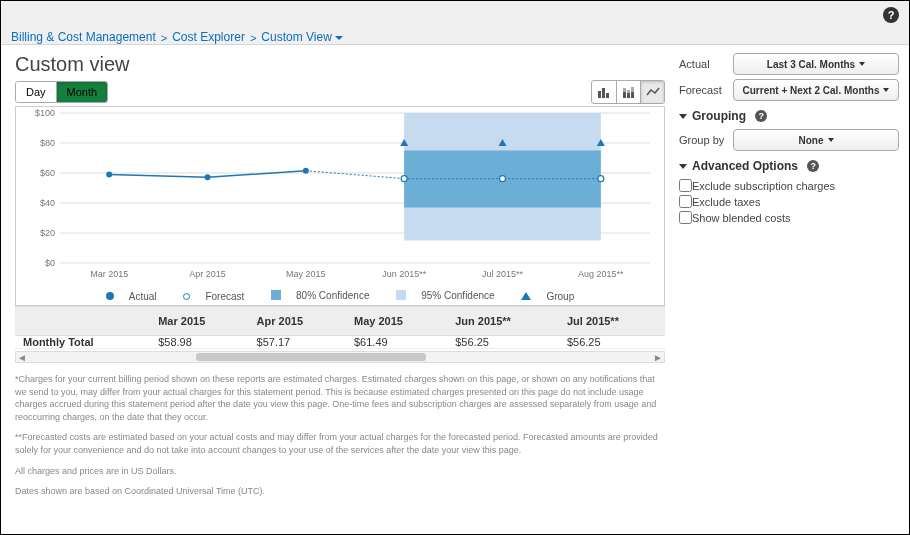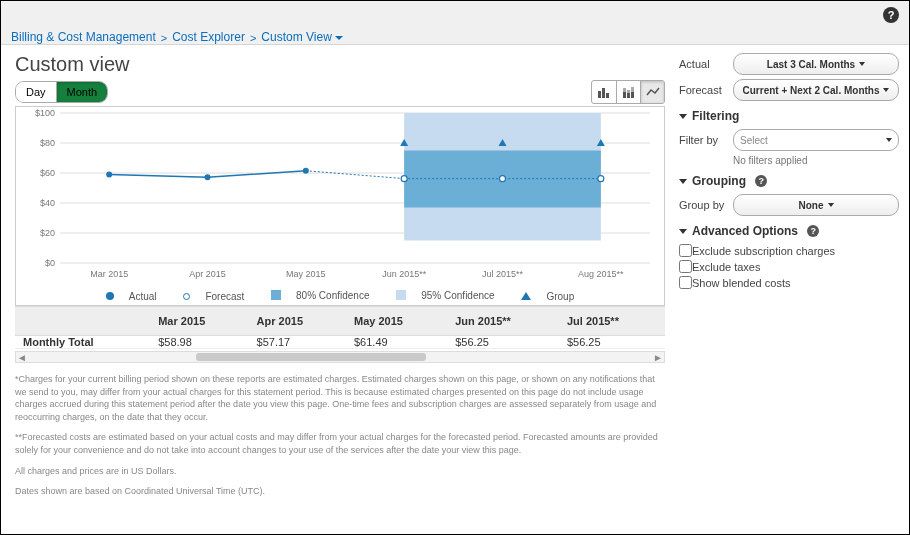--- a/index.html
+++ b/index.html
@@ -8,21 +8,21 @@
   .topbar{height:44px;background:#f0f0f0;border-bottom:1px solid #d5d5d5;display:flex;align-items:flex-end;padding:0 10px;position:relative}
   .crumb{color:#0a6ebd;font-size:12px;cursor:pointer}
   .crumb-sep{color:#0a6ebd;margin:0 5px}
   .caret{display:inline-block;margin-left:3px;width:0;height:0;border-left:4px solid transparent;border-right:4px solid transparent;border-top:4px solid #0a6ebd;vertical-align:middle}
   .help-icon{position:absolute;right:10px;top:6px;width:16px;height:16px;border-radius:50%;background:#333;color:#fff;text-align:center;line-height:16px;font-weight:bold;font-size:11px;cursor:pointer}
   .body{display:flex;height:calc(100% - 30px)}
   .main{flex:1;padding:8px 14px 0 14px;overflow:hidden;min-width:0}
   .side{width:230px;border-left:none;padding:8px 10px 0 0}
   h1.title{font-size:20px;font-weight:400;color:#444;margin-bottom:4px}
   .toolbar{display:flex;align-items:center;justify-content:space-between;margin-bottom:2px}
-  .seg{display:flex;border:1px solid #aaa;border-radius:9px;overflow:hidden}
+  .seg{display:flex;border:1px solid #aaa;border-radius:3px;overflow:hidden}
   .seg button{border:none;background:#fff;padding:4px 10px;font-size:11px;cursor:pointer}
   .seg button.active{background:#15803d;box-shadow:inset 0 1px 3px rgba(0,0,0,.2)}
   .seg button+button{border-left:1px solid #aaa}
   .chart-modes{display:flex;border:1px solid #aaa;border-radius:3px;overflow:hidden}
   .chart-modes span{width:24px;height:22px;display:flex;align-items:center;justify-content:center;cursor:pointer}
   .chart-modes span+span{border-left:1px solid #aaa}
   .chart-modes span.active{background:#e8e8e8;box-shadow:inset 0 1px 3px rgba(0,0,0,.2)}
   svg.icon{width:14px;height:12px}
   .chart-wrap{border:1px solid #ccc;height:200px;position:relative;margin-top:2px}
   svg.chart{width:100%;height:calc(100% - 22px)}
@@ -43,21 +43,21 @@
   .hscroll .arr{position:absolute;top:0;width:12px;height:10px;color:#888;font-size:10px;text-align:center}
   .fine{font-size:9px;color:#888;line-height:1.4;margin-top:10px}
   .fine p{margin-bottom:8px}
   
   .sect{margin-bottom:8px}
   .sect-h{font-size:12px;font-weight:bold;color:#333;display:flex;align-items:center;gap:3px;cursor:pointer;margin-bottom:6px}
   .sect-h:before{content:'';width:0;height:0;border-left:4px solid transparent;border-right:4px solid transparent;border-top:5px solid #333;margin-right:2px}
   .info{width:12px;height:12px;border-radius:50%;background:#555;color:#fff;font-size:9px;display:inline-flex;align-items:center;justify-content:center;font-weight:bold;cursor:pointer}
   .row{display:flex;align-items:center;margin-bottom:4px}
   .row label{width:54px;font-size:11px;color:#444}
-  .sel{flex:1;border:1px solid #aaa;background:linear-gradient(#fff,#eee);border-radius:10px;height:22px;display:flex;align-items:center;justify-content:center;font-size:10px;padding:0 6px;cursor:pointer;gap:4px}
+  .sel{flex:1;border:1px solid #aaa;background:linear-gradient(#fff,#eee);border-radius:4px;height:22px;display:flex;align-items:center;justify-content:center;font-size:10px;padding:0 6px;cursor:pointer;gap:4px}
   .sel.big{font-weight:bold}
   .sel .dcaret{width:0;height:0;border-left:3px solid transparent;border-right:3px solid transparent;border-top:4px solid #333}
   .sel.plain{background:#fff;justify-content:space-between;color:#888}
   .note{font-size:10px;color:#777;margin:2px 0 6px 54px}
   .chk{display:flex;align-items:center;margin-bottom:3px;font-size:11px;color:#444}
   .chk input{cursor:pointer}
 </style>
 </head>
 <body>
 <div class="frame">
@@ -213,31 +213,20 @@
       </div>
       <div class="row">
         <label>Forecast</label>
         <div class="sel big">
               <span>Current + Next 2 Cal. Months</span>
               <span class="dcaret"></span>
             </div>
       </div>
     </div>
 
-    <div class="sect">
-      <div class="sect-h">Filtering</div>
-      <div class="row">
-        <label>Filter by</label>
-        <div class="sel plain">
-              <span>Select</span>
-              <span class="dcaret"></span>
-            </div>
-      </div>
-      <div class="note">No filters applied</div>
-    </div>
 
     <div class="sect">
       <div class="sect-h"><span>Grouping</span>&nbsp;<span class="info">?</span></div>
       <div class="row">
         <label>Group by</label>
         <div class="sel big">
               <span>None</span>
               <span class="dcaret"></span>
             </div>
       </div>

